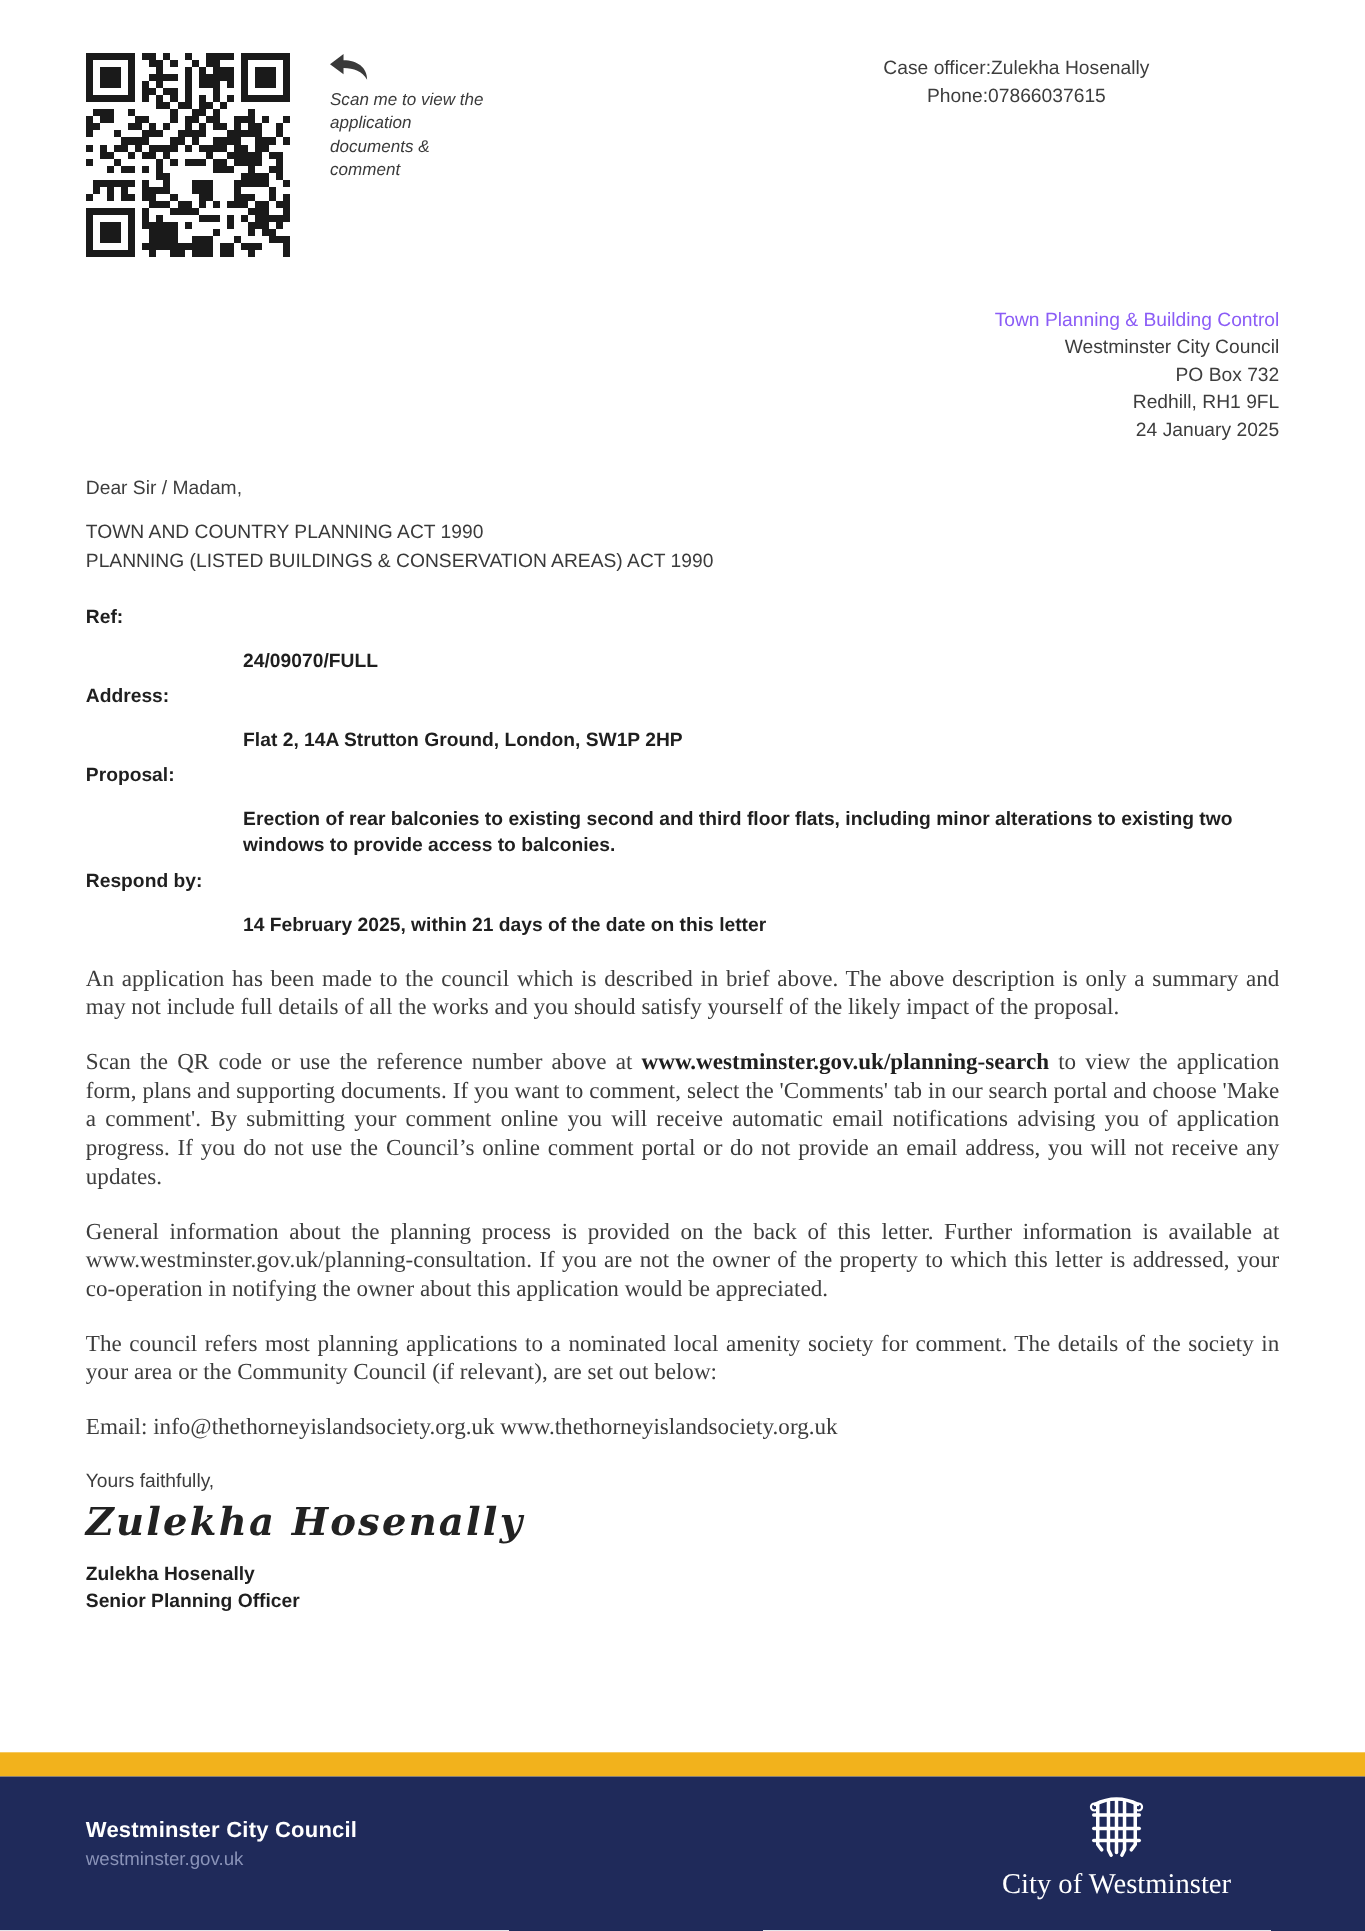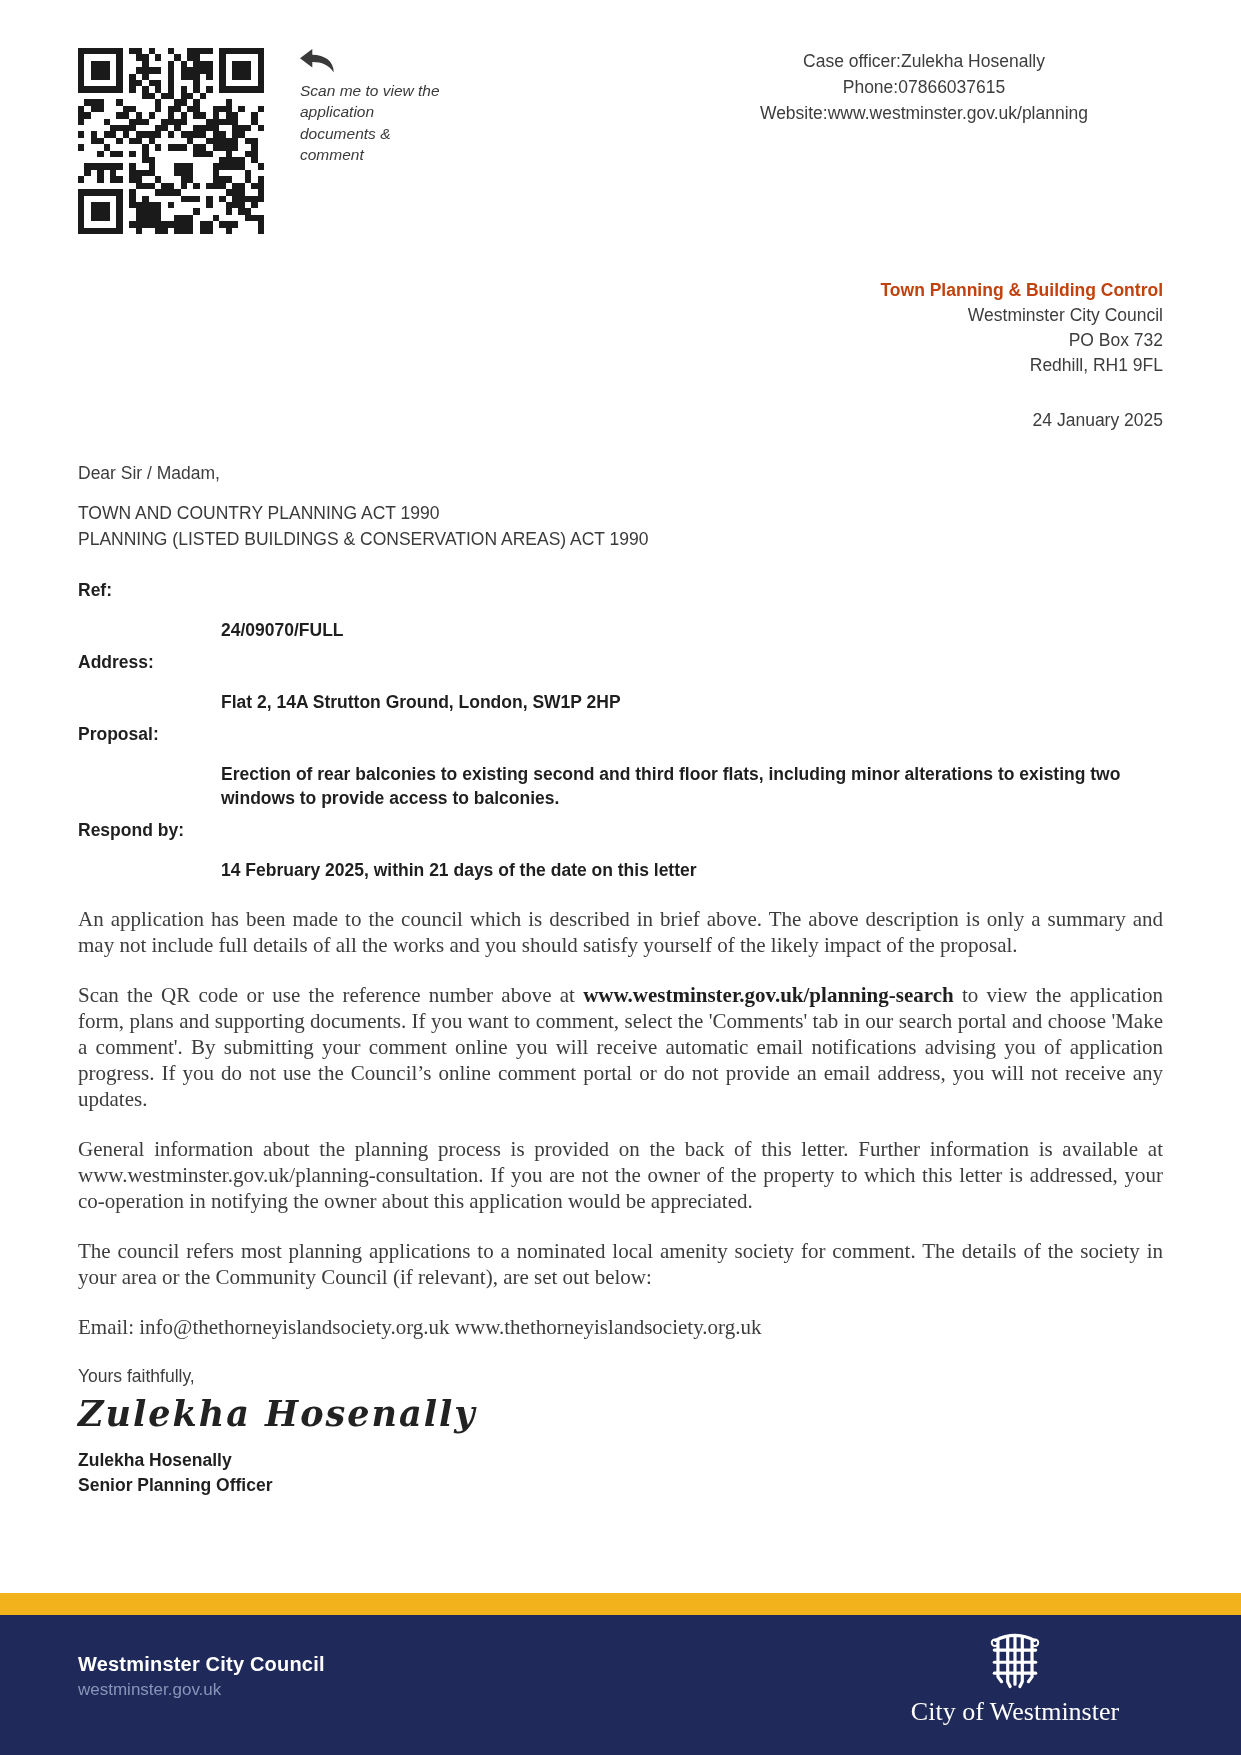--- a/index.html
+++ b/index.html
@@ -25,22 +25,22 @@
 
   .contact-block { margin-left:auto; width:478px; font-size:17.5px; }
   .contact-row { display:flex; justify-content:center; line-height:26px; }
   .contact-row .lbl { color:#3d3d3d; }
   .contact-row .val { text-align:right; color:#3d3d3d; }
 
   
   .addr-row { display:flex; margin-top:44px; }
   .recipient { font-size:17.5px; line-height:25px; }
   .sender { margin-left:auto; text-align:right; font-size:17.5px; line-height:25px; }
-  .sender .dept { font-weight:700; color:#c2410c; }
-  .sender .date { margin-top:30px; }
+  .sender .dept { font-weight:400; color:#8b5cf6; }
+  .sender .date { }
 
   
   .salutation { margin-top:30px; font-size:17.5px; }
   .acts { margin-top:16px; font-size:17.5px; line-height:26px; color:#3a3a3a; }
 
   .ref-table { margin-top:26px; font-size:17.5px; }
   .ref-line { display:flex; margin-bottom:8px; font-weight:700; color:#1f1f1f; line-height:24px; }
   .ref-line .rlbl { width:143px; flex:0 0 auto; }
   .ref-line .rval { flex:1;margin-top:40px; }
 
@@ -516,24 +516,20 @@
       </div>
       <div class="contact-block">
         <div class="contact-row">
           <span class="lbl">Case officer:</span>
           <span class="val">Zulekha Hosenally</span>
         </div>
         <div class="contact-row">
           <span class="lbl">Phone:</span>
           <span class="val">07866037615</span>
         </div>
-        <div class="contact-row">
-          <span class="lbl">Website:</span>
-          <span class="val">www.westminster.gov.uk/planning</span>
-        </div>
       </div>
     </div>
 
     <div class="addr-row">
       <div class="sender">
         <div class="dept">Town Planning &amp; Building Control</div>
         <div>Westminster City Council</div>
         <div>PO Box 732</div>
         <div>Redhill, RH1 9FL</div>
         <div class="date">24 January 2025</div>

